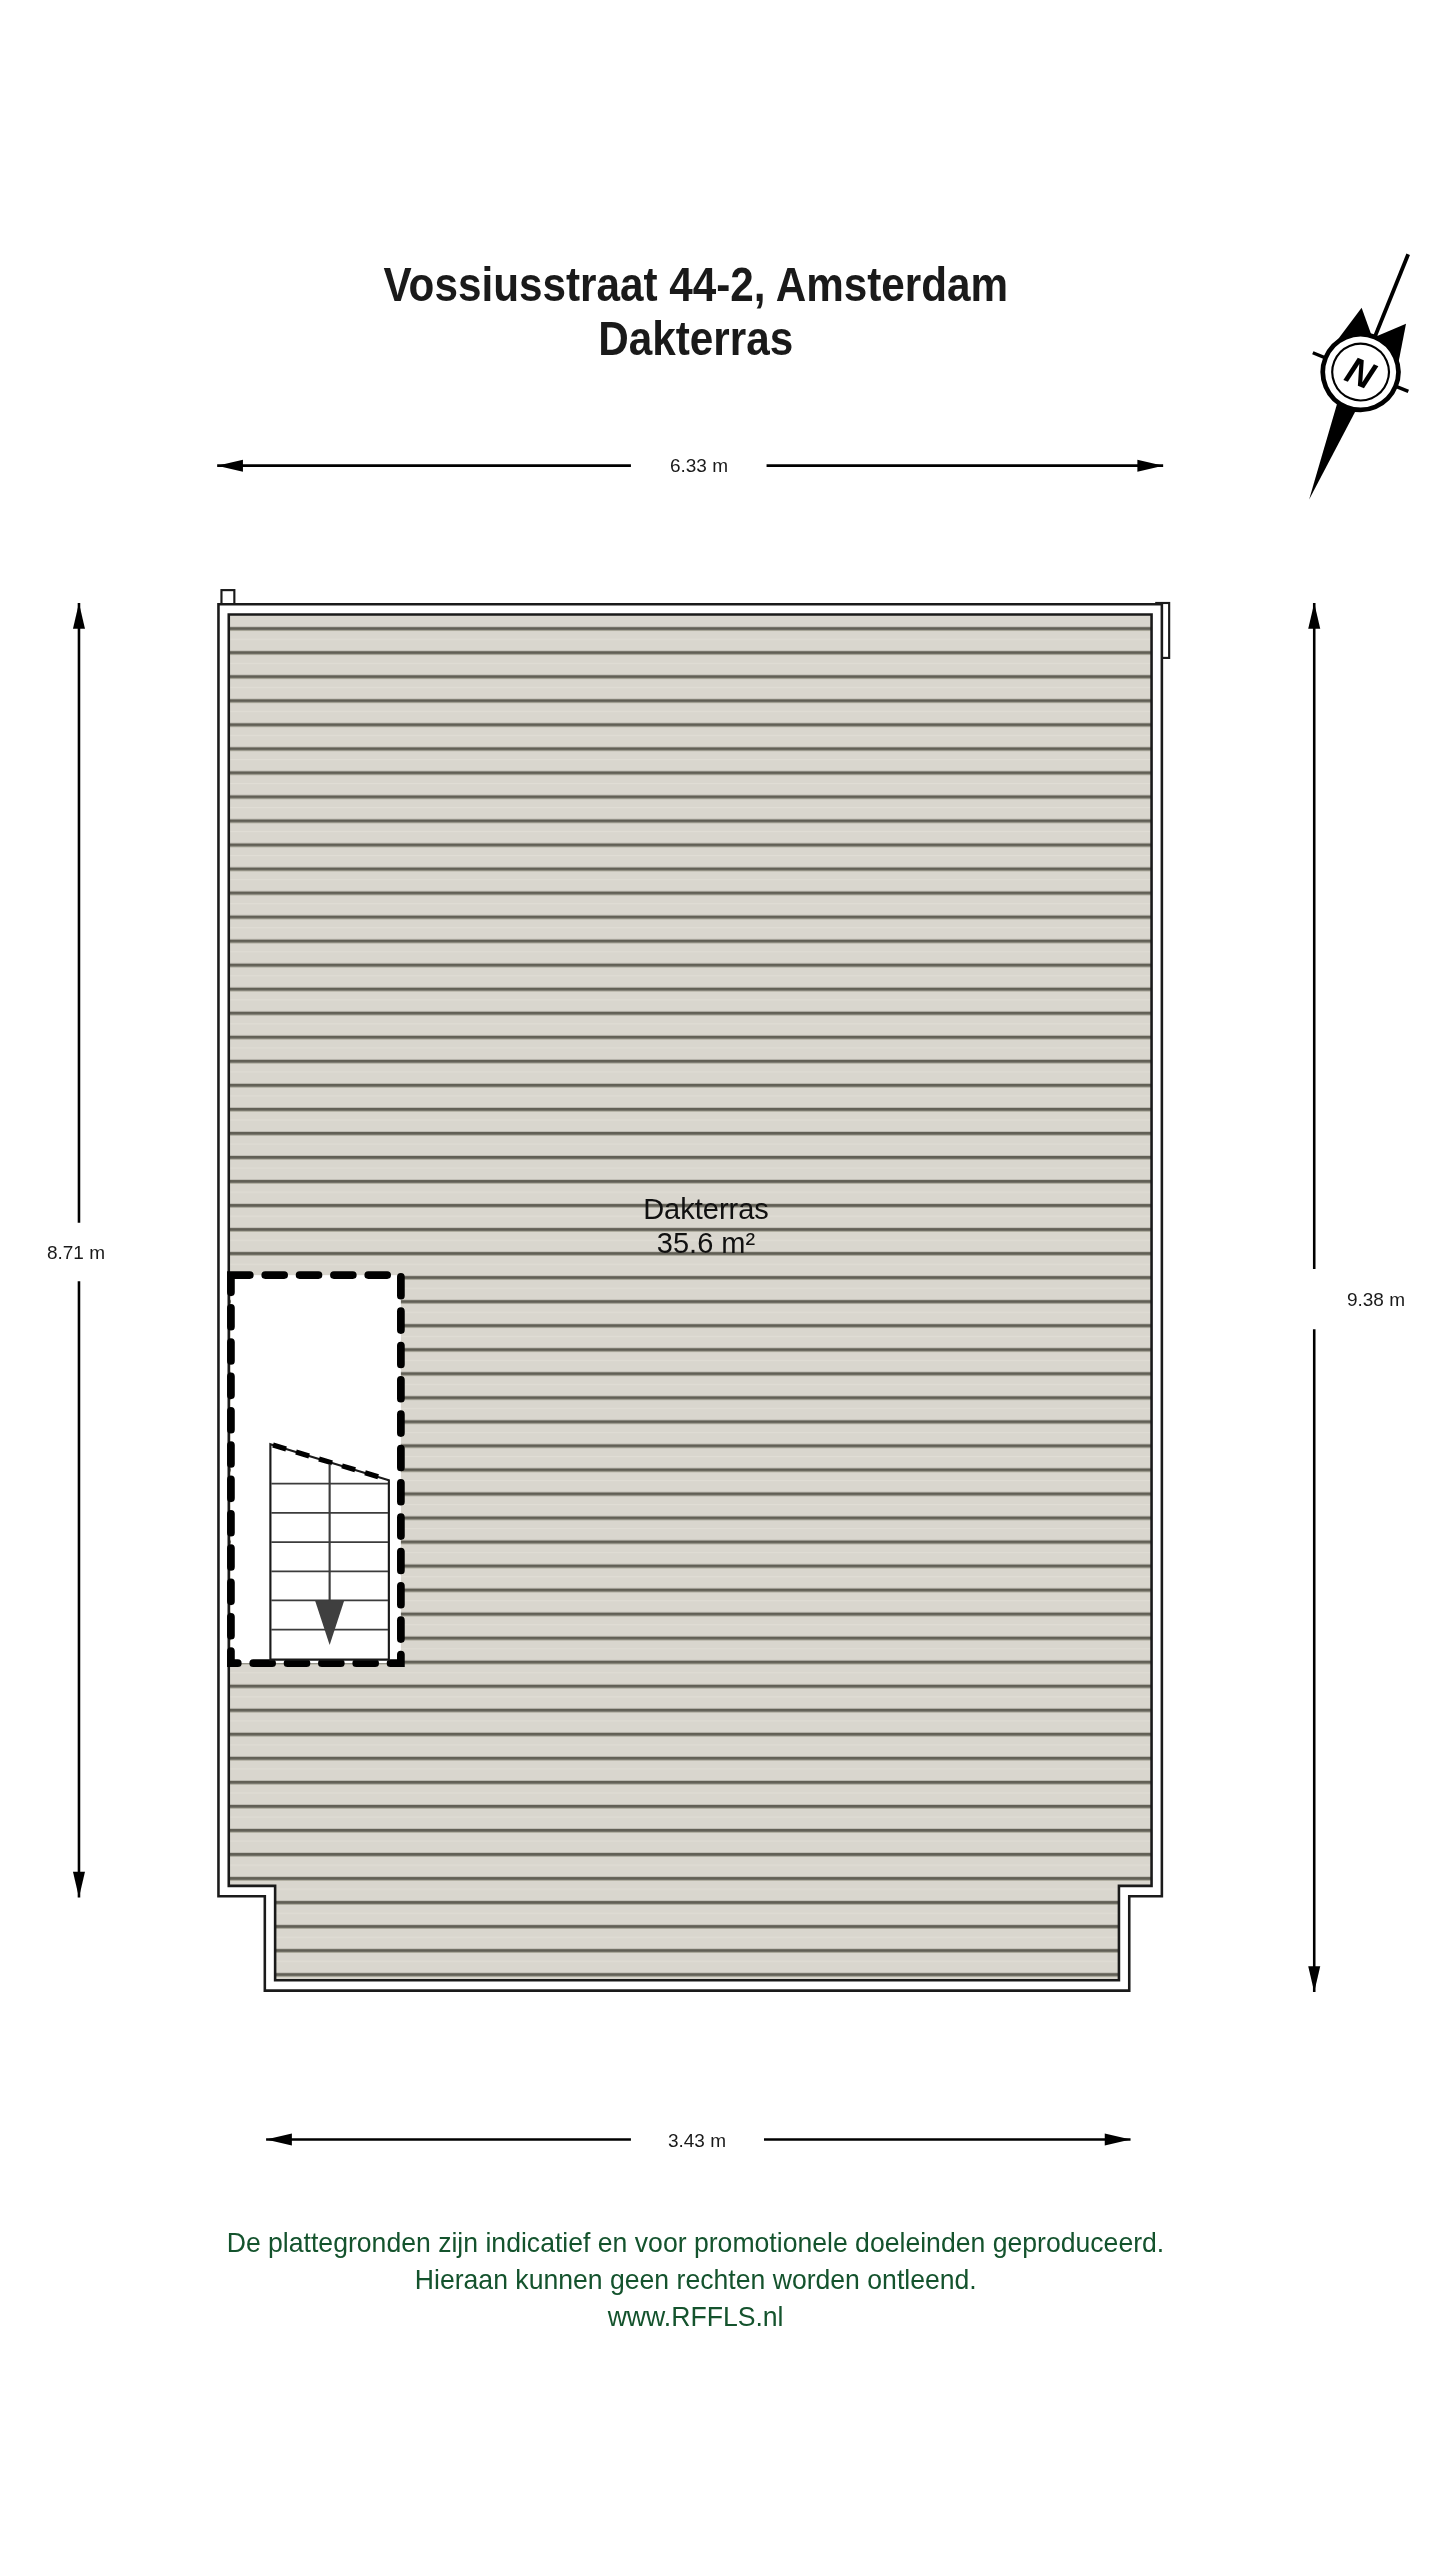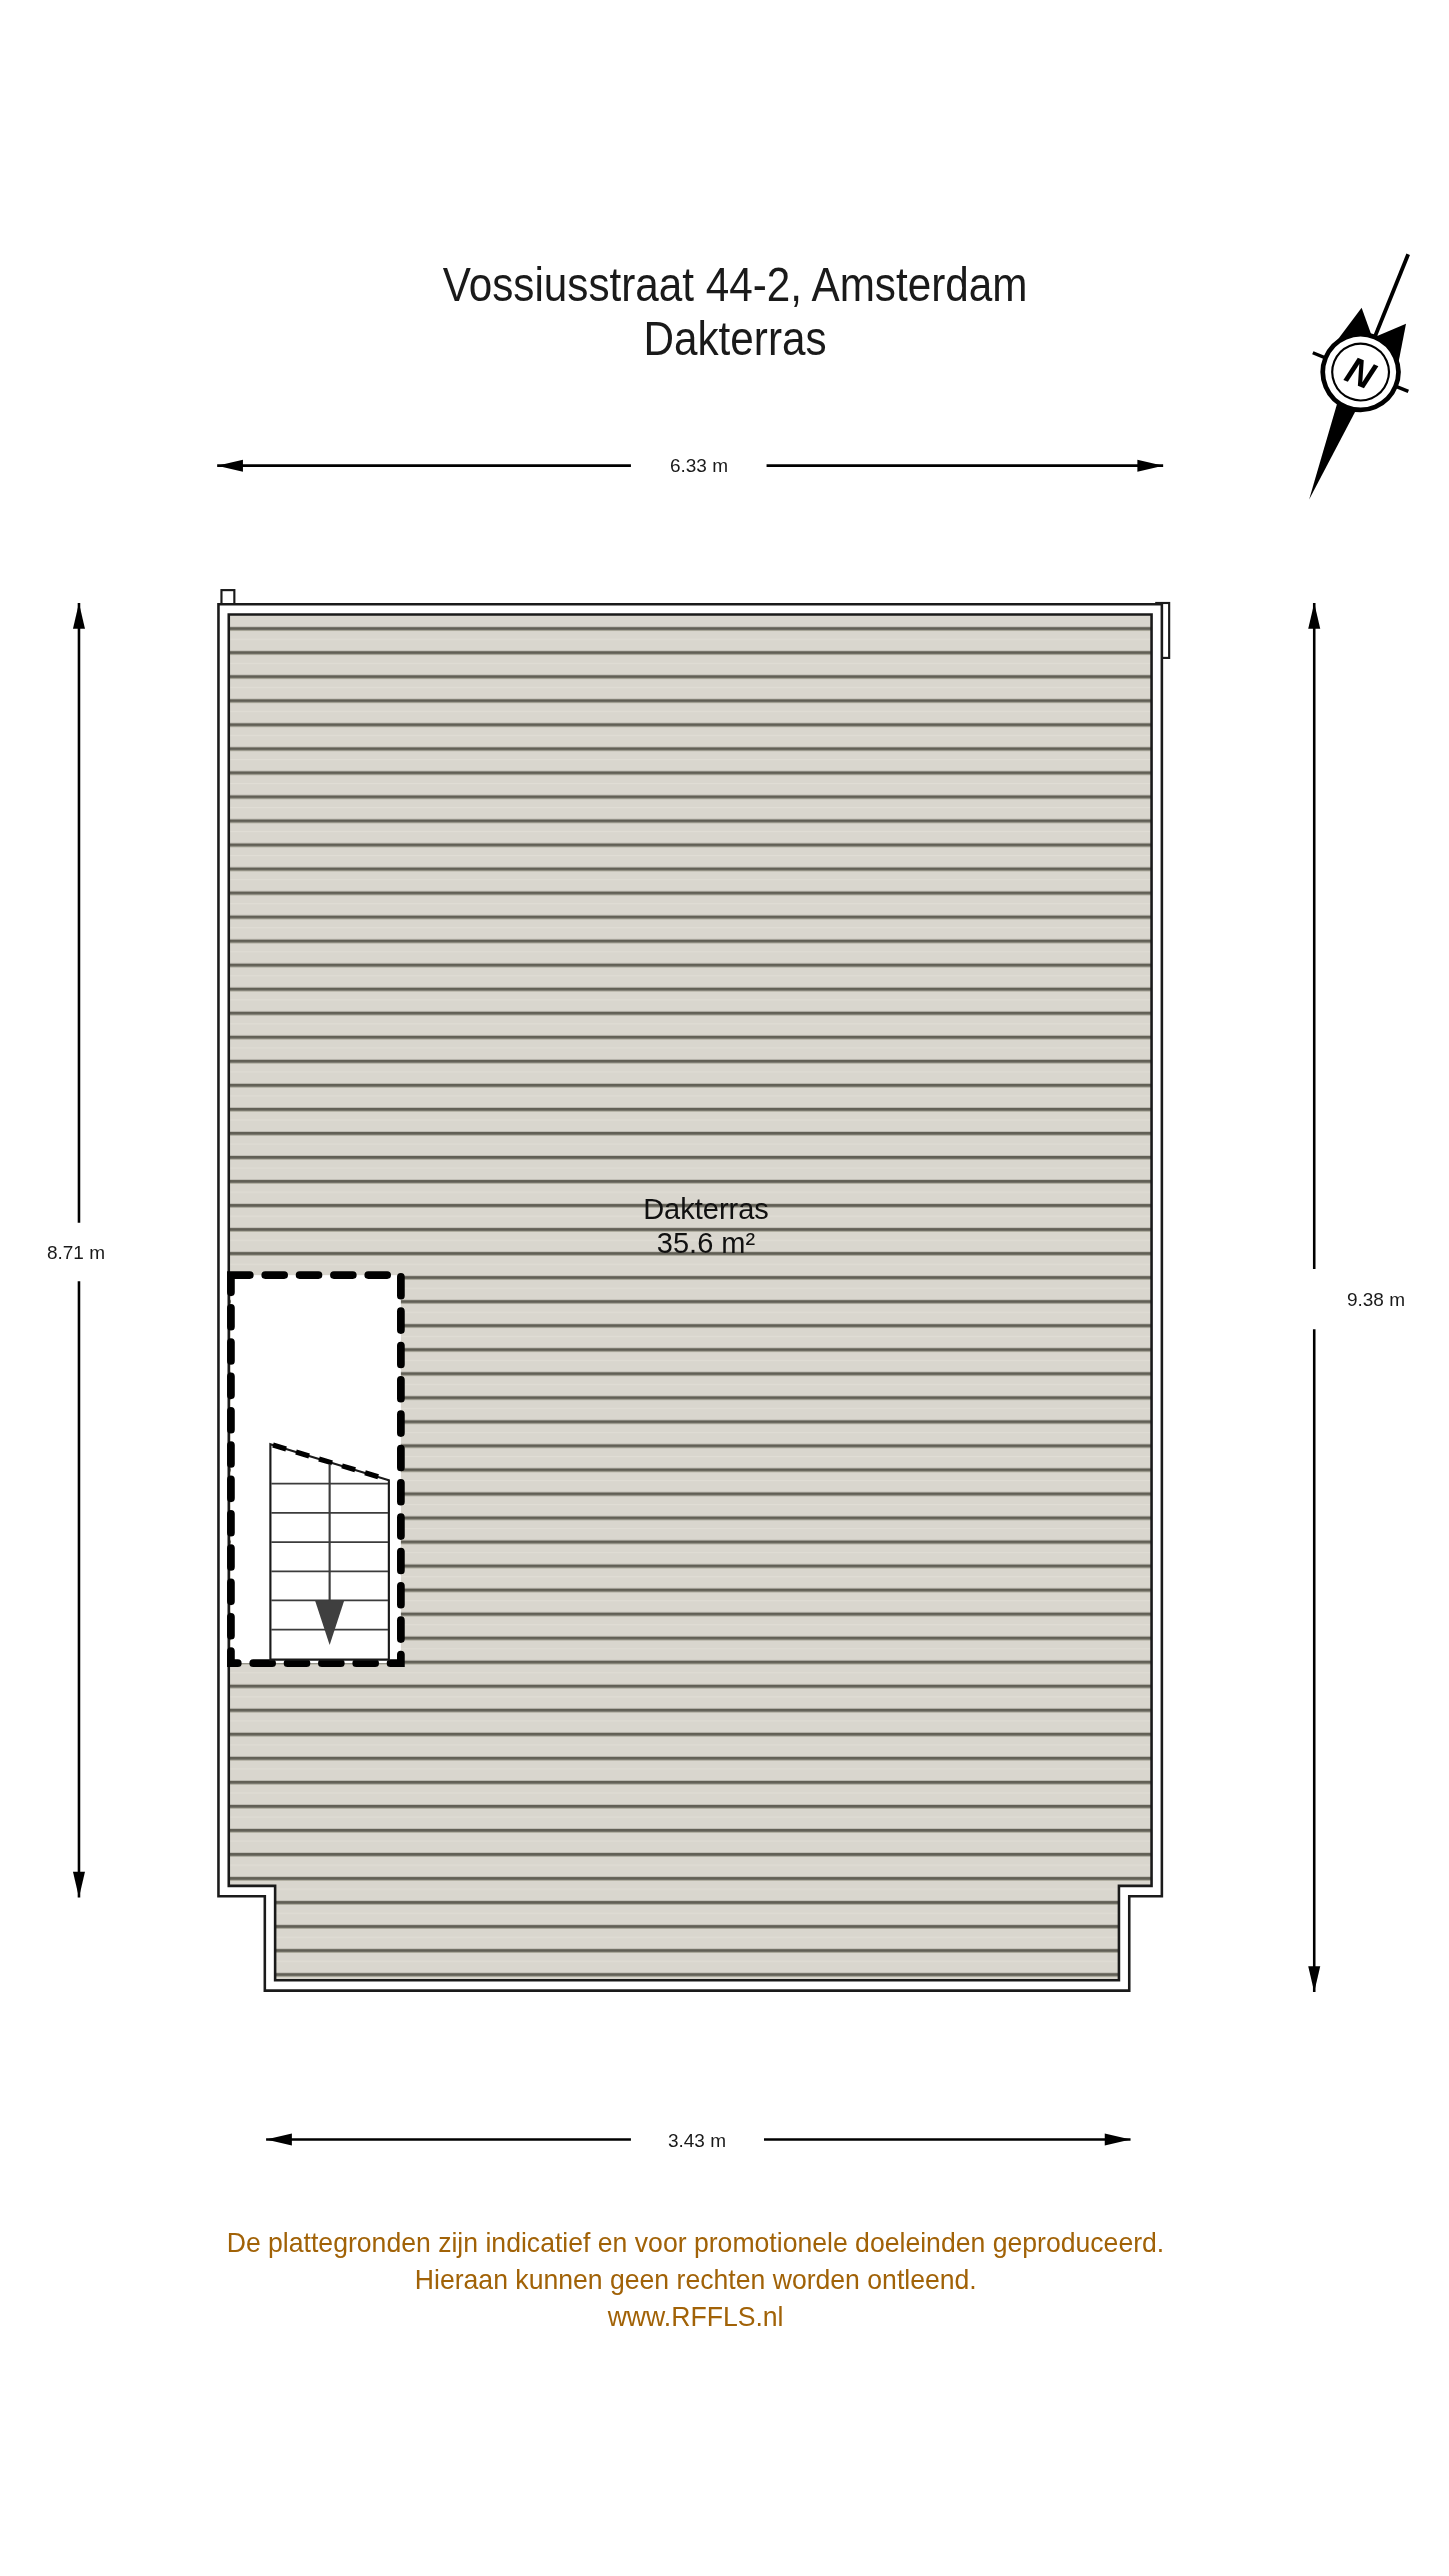--- a/index.html
+++ b/index.html
@@ -4,37 +4,37 @@
 <style>
   html,body{margin:0;padding:0;}
   body{
     width:1449px;height:2576px;position:relative;background:#ffffff;
     font-family:"Liberation Sans", sans-serif;color:#1a1a1a;overflow:hidden;
   }
   .abs{position:absolute;}
   
   .title-block{
     left:0;top:258px;width:1391px;text-align:center;
-    font-size:48px;font-weight:normal;line-height:54px;letter-spacing:0;margin-left:40px;
+    font-size:48px;font-weight:bold;line-height:54px;letter-spacing:0;
   }
   .title-block .squeeze{display:inline-block;transform:scaleX(0.88);transform-origin:50% 50%;white-space:nowrap;}
   
   .dim-label{
     font-size:19px;line-height:29px;white-space:nowrap;
     transform:translate(-50%,-50%);background:#ffffff;padding:0 5.2px;
   }
   
   .room-label{
     font-size:29px;line-height:34px;text-align:center;white-space:nowrap;
     transform:translate(-50%,-50%);color:#111;
   }
   
   .footer-block{
     left:0;top:2224px;width:1391px;text-align:center;
-    font-size:28px;line-height:37px;color:#a16207;
+    font-size:28px;line-height:37px;color:#14532d;
   }
   .footer-block .squeeze{display:inline-block;transform:scaleX(0.95);transform-origin:50% 50%;white-space:nowrap;}
   
   svg{position:absolute;left:0;top:0;}
   .deck-base{fill:var(--deck-fill,#d9d6ce);}
   .plank-dark{fill:var(--deck-line,#615f55);}
   .plank-soft{fill:#aeab9e;}
   .plank-hi{fill:#e3e0d8;}
   .wall-outer{stroke:var(--outline,#1a1a1a);stroke-width:15;fill:none;}
   .wall-inner{stroke:var(--wall-fill,#ffffff);stroke-width:9;fill:none;}

